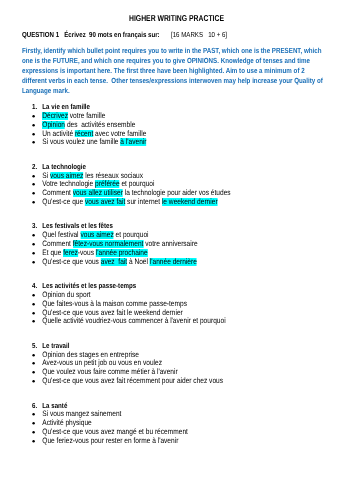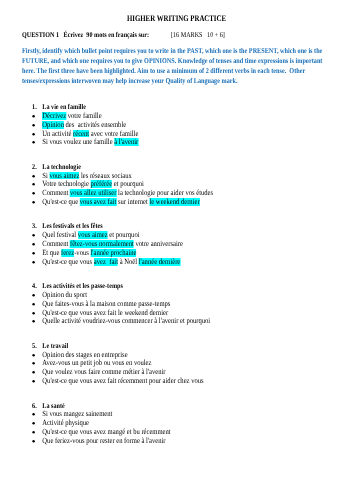--- a/index.html
+++ b/index.html
@@ -1,18 +1,18 @@
 <!DOCTYPE html>
 <html><head>
 <meta charset="utf-8">
 <style>
   html,body{margin:0;padding:0;background:#ffffff;}
   body{width:353px;height:500px;overflow:hidden;
        font-family:"Liberation Sans",sans-serif;color:#000;-webkit-font-smoothing:antialiased;text-rendering:geometricPrecision;}
-  .page{position:relative;width:353px;height:500px;background:#fff;overflow:hidden;font-family:Liberation Serif, serif;}
+  .page{position:relative;width:353px;height:500px;background:#fff;overflow:hidden;}
 
   
   .cx{transform:scaleX(0.84);transform-origin:0 0;}
 
   .title{position:absolute;top:12.9px;left:0;width:441.2px;text-align:center;
          font-weight:bold;font-size:8.55px;white-space:pre;
          transform:scaleX(0.80);transform-origin:0 0;}
 
   .qrow{position:absolute;top:30.0px;left:22px;font-size:7.3px;
         font-weight:bold;white-space:pre;}

